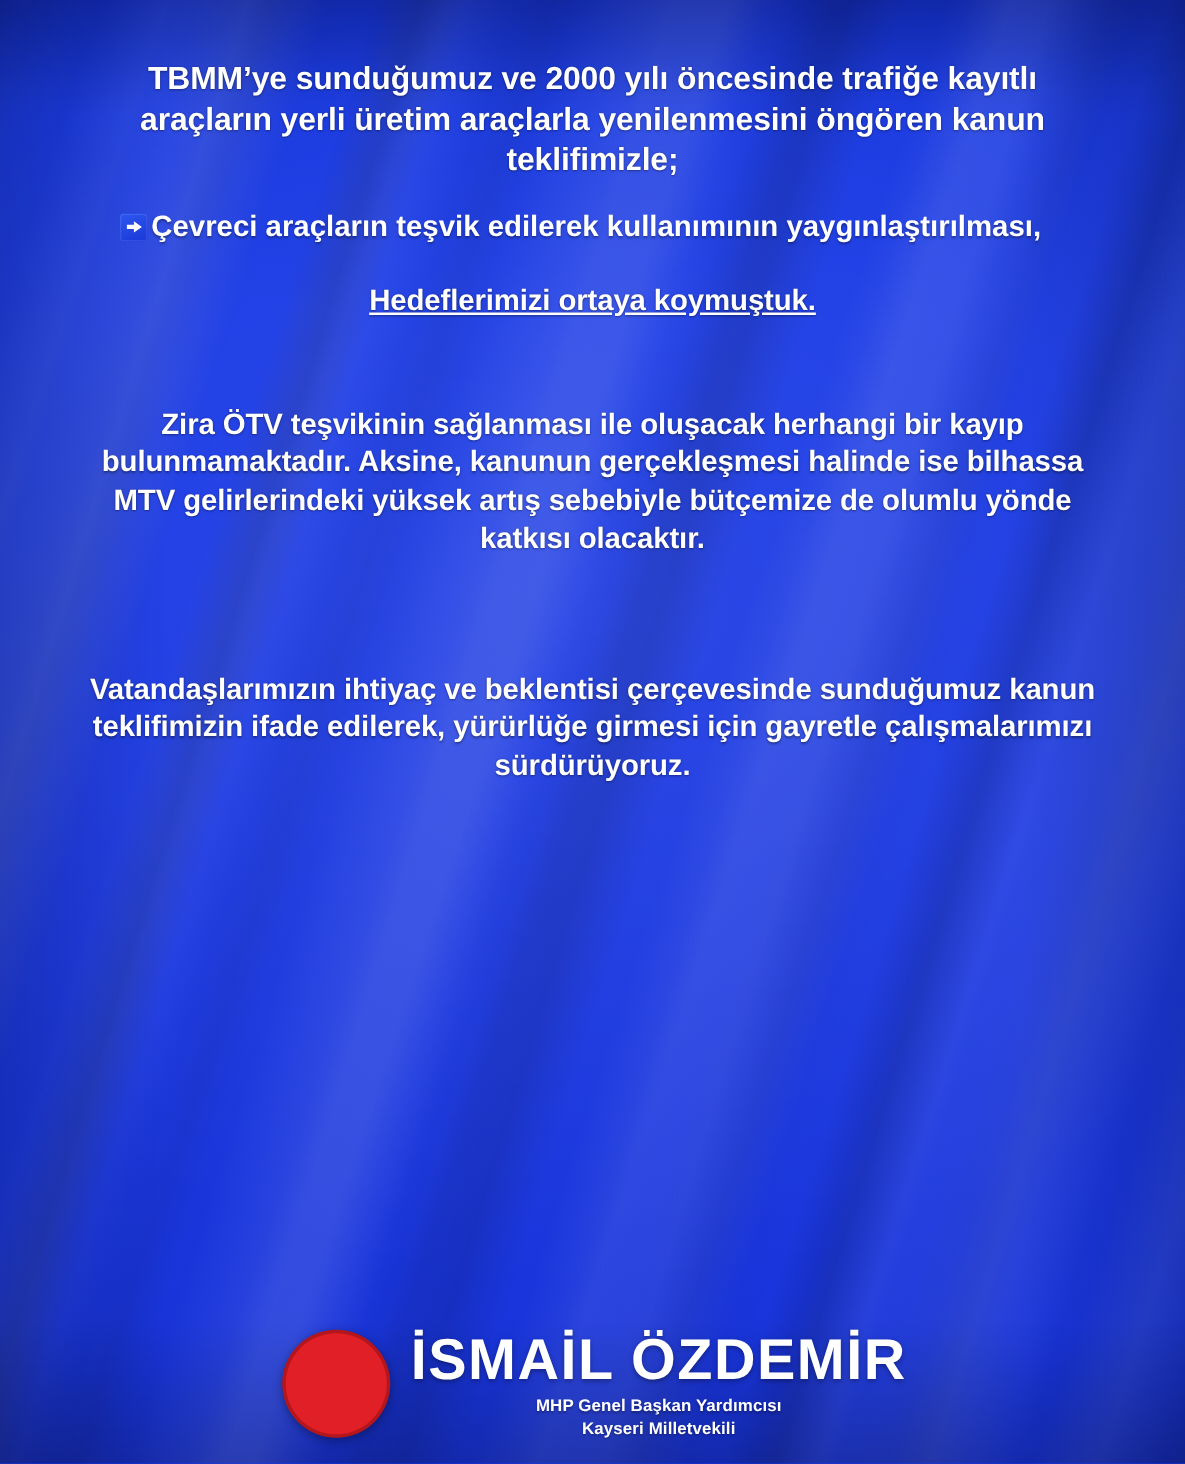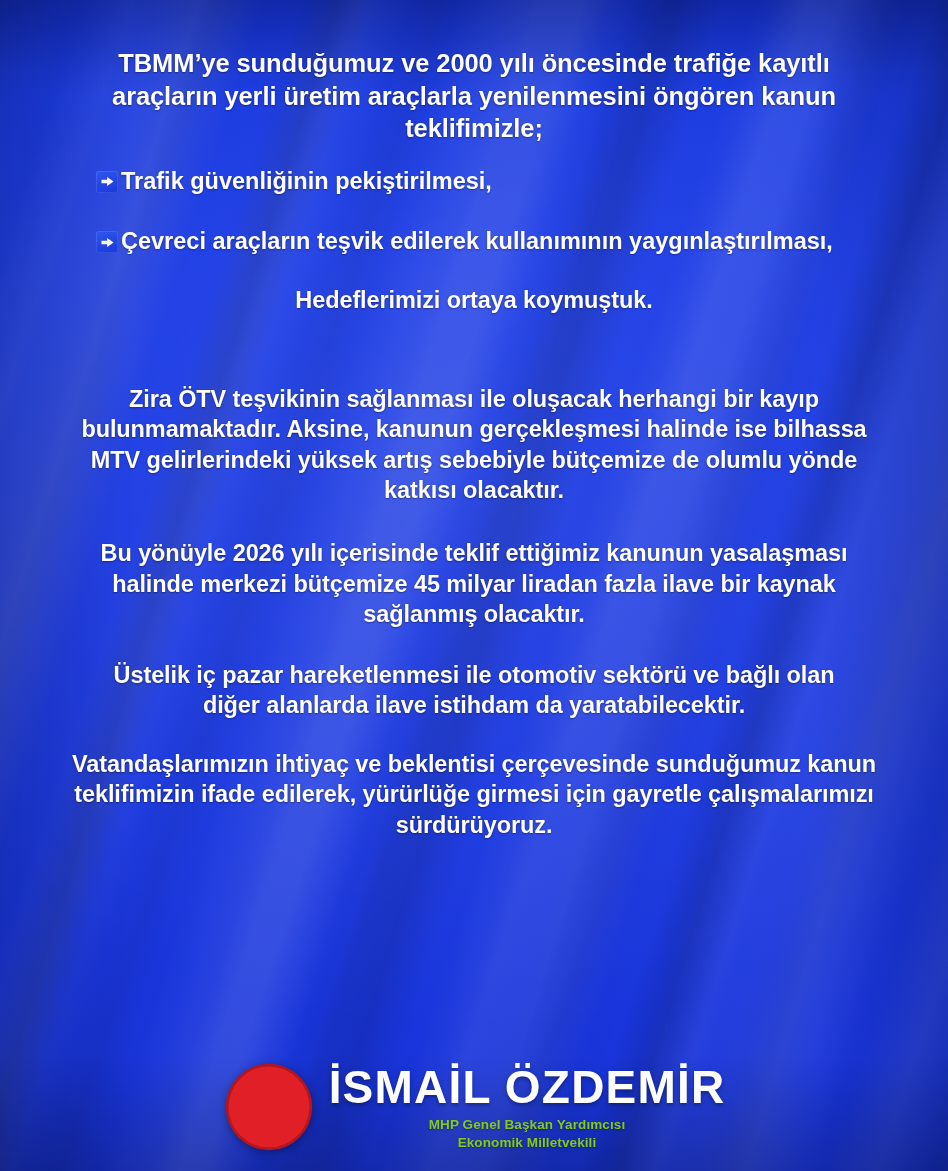--- a/index.html
+++ b/index.html
@@ -148,21 +148,21 @@
     font-weight: bold;
     text-align: left;
     text-shadow: 0 1px 2px rgba(0,0,0,.35);
   }
 
   .para {
     font-size: 23.5px;
     line-height: 1.3;
     padding: 0 26px;
   }
-  .para.narrow { padding: 0 48px; }
+  .para.narrow { padding: 0 48px; text-decoration: underline; }
 
   .sp-1  { height: 30px; }
   .sp-2  { height: 34px; }
   .sp-3  { height: 34px; }
   .sp-4  { height: 32px; }
   .sp-5  { height: 30px; }
   .sp-6  { height: 28px; }
 
   
   .footer {
@@ -191,21 +191,21 @@
   .person-name {
     color: #ffffff;
     font-size: 46px;
     font-weight: bold;
     letter-spacing: 1.2px;
     line-height: 1;
     text-shadow: 0 2px 4px rgba(0,0,0,.35);
     white-space: nowrap;
   }
   .person-role {
-    color: #84cc16;
+    color: #ffffff;
     font-size: 13.5px;
     font-weight: bold;
     line-height: 1.32;
     text-align: center;
     margin-top: 6px;
     letter-spacing: .1px;
     text-shadow: 0 1px 2px rgba(0,0,0,.35);
   }
 </style>
 </head>
@@ -223,28 +223,20 @@
   <div class="streak s6"></div>
   <div class="streak s7"></div>
   <div class="bg-vignette"></div>
 
   <div class="content">
 
     <div class="txt headline">TBMM’ye sunduğumuz ve 2000 yılı öncesinde trafiğe kayıtlı araçların yerli üretim araçlarla yenilenmesini öngören kanun teklifimizle;</div>
 
     <ul class="bullets">
 
-      <li class="bullet-row">
-        <span class="arrow-box">
-          <svg width="15" height="15" viewBox="0 0 16 16" aria-hidden="true">
-            <path d="M1.6 6.1h6.0V3.3L14.4 8l-6.8 4.7V9.9H1.6z" fill="#ffffff"></path>
-          </svg>
-        </span>
-        <span class="bullet-text">Trafik güvenliğinin pekiştirilmesi,</span>
-      </li>
 
       <li class="bullet-row">
         <span class="arrow-box">
           <svg width="15" height="15" viewBox="0 0 16 16" aria-hidden="true">
             <path d="M1.6 6.1h6.0V3.3L14.4 8l-6.8 4.7V9.9H1.6z" fill="#ffffff"></path>
           </svg>
         </span>
         <span class="bullet-text">Çevreci araçların teşvik edilerek kullanımının yaygınlaştırılması,</span>
       </li>
 
@@ -253,24 +245,22 @@
 
     <div class="sp-1"></div>
     <div class="txt para narrow">Hedeflerimizi ortaya koymuştuk.</div>
 
     <div class="sp-2"></div>
 
     <div class="sp-3"></div>
     <div class="txt para">Zira ÖTV teşvikinin sağlanması ile oluşacak herhangi bir kayıp bulunmamaktadır. Aksine, kanunun gerçekleşmesi halinde ise bilhassa MTV gelirlerindeki yüksek artış sebebiyle bütçemize de olumlu yönde katkısı olacaktır.</div>
 
     <div class="sp-4"></div>
-    <div class="txt para">Bu yönüyle 2026 yılı içerisinde teklif ettiğimiz kanunun yasalaşması halinde merkezi bütçemize 45 milyar liradan fazla ilave bir kaynak sağlanmış olacaktır.</div>
 
     <div class="sp-5"></div>
-    <div class="txt para narrow">Üstelik iç pazar hareketlenmesi ile otomotiv sektörü ve bağlı olan diğer alanlarda ilave istihdam da yaratabilecektir.</div>
 
     <div class="sp-6"></div>
     <div class="txt para">Vatandaşlarımızın ihtiyaç ve beklentisi çerçevesinde sunduğumuz kanun teklifimizin ifade edilerek, yürürlüğe girmesi için gayretle çalışmalarımızı sürdürüyoruz.</div>
 
   </div>
 
   <div class="footer">
 
     <div class="logo-wrap">
       <svg viewBox="0 0 100 100" width="92" height="92" aria-hidden="true">
@@ -288,19 +278,19 @@
         <g transform="translate(34,69)">
           <path d="M0,-14 A14,14 0 1,0 0,14 A11.2,11.2 0 1,1 0,-14 Z" fill="#ffffff" transform="rotate(-22)"></path>
         </g>
       </svg>
     </div>
 
     <div class="name-block">
       <div class="person-name">İSMAİL ÖZDEMİR</div>
       <div class="person-role">
         <div>MHP Genel Başkan Yardımcısı</div>
-        <div>Ekonomik Milletvekili</div>
+        <div>Kayseri Milletvekili</div>
       </div>
     </div>
 
   </div>
 
 </div>
 
 </body></html>

